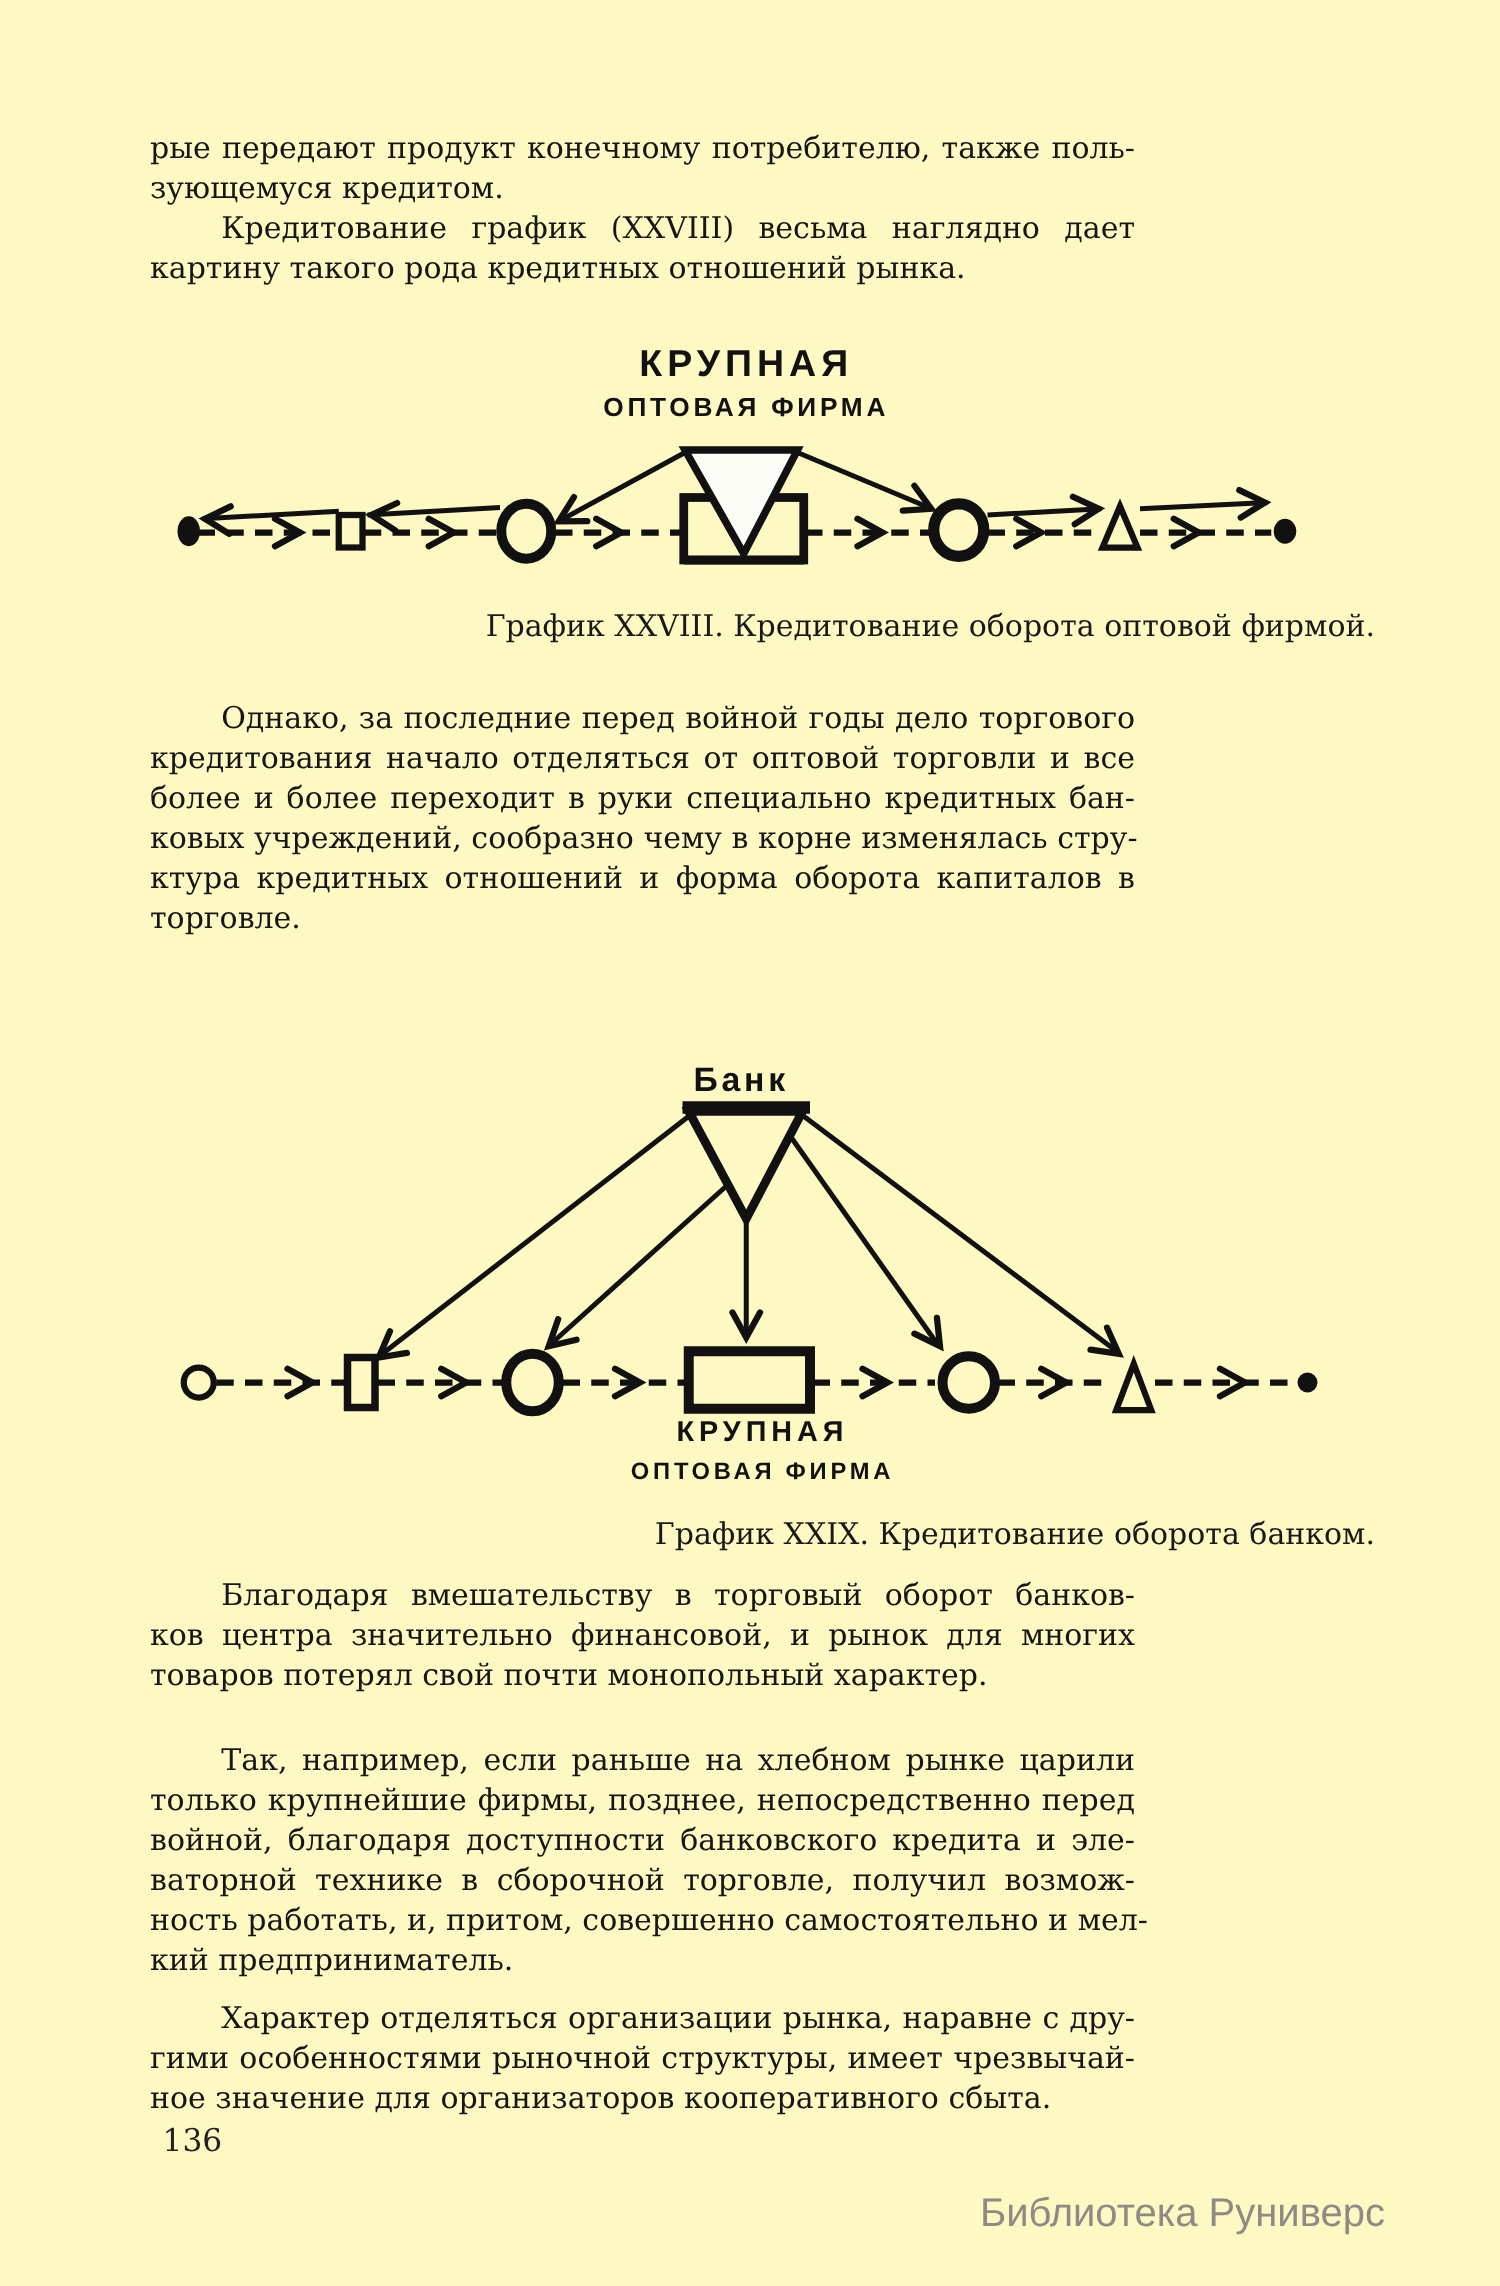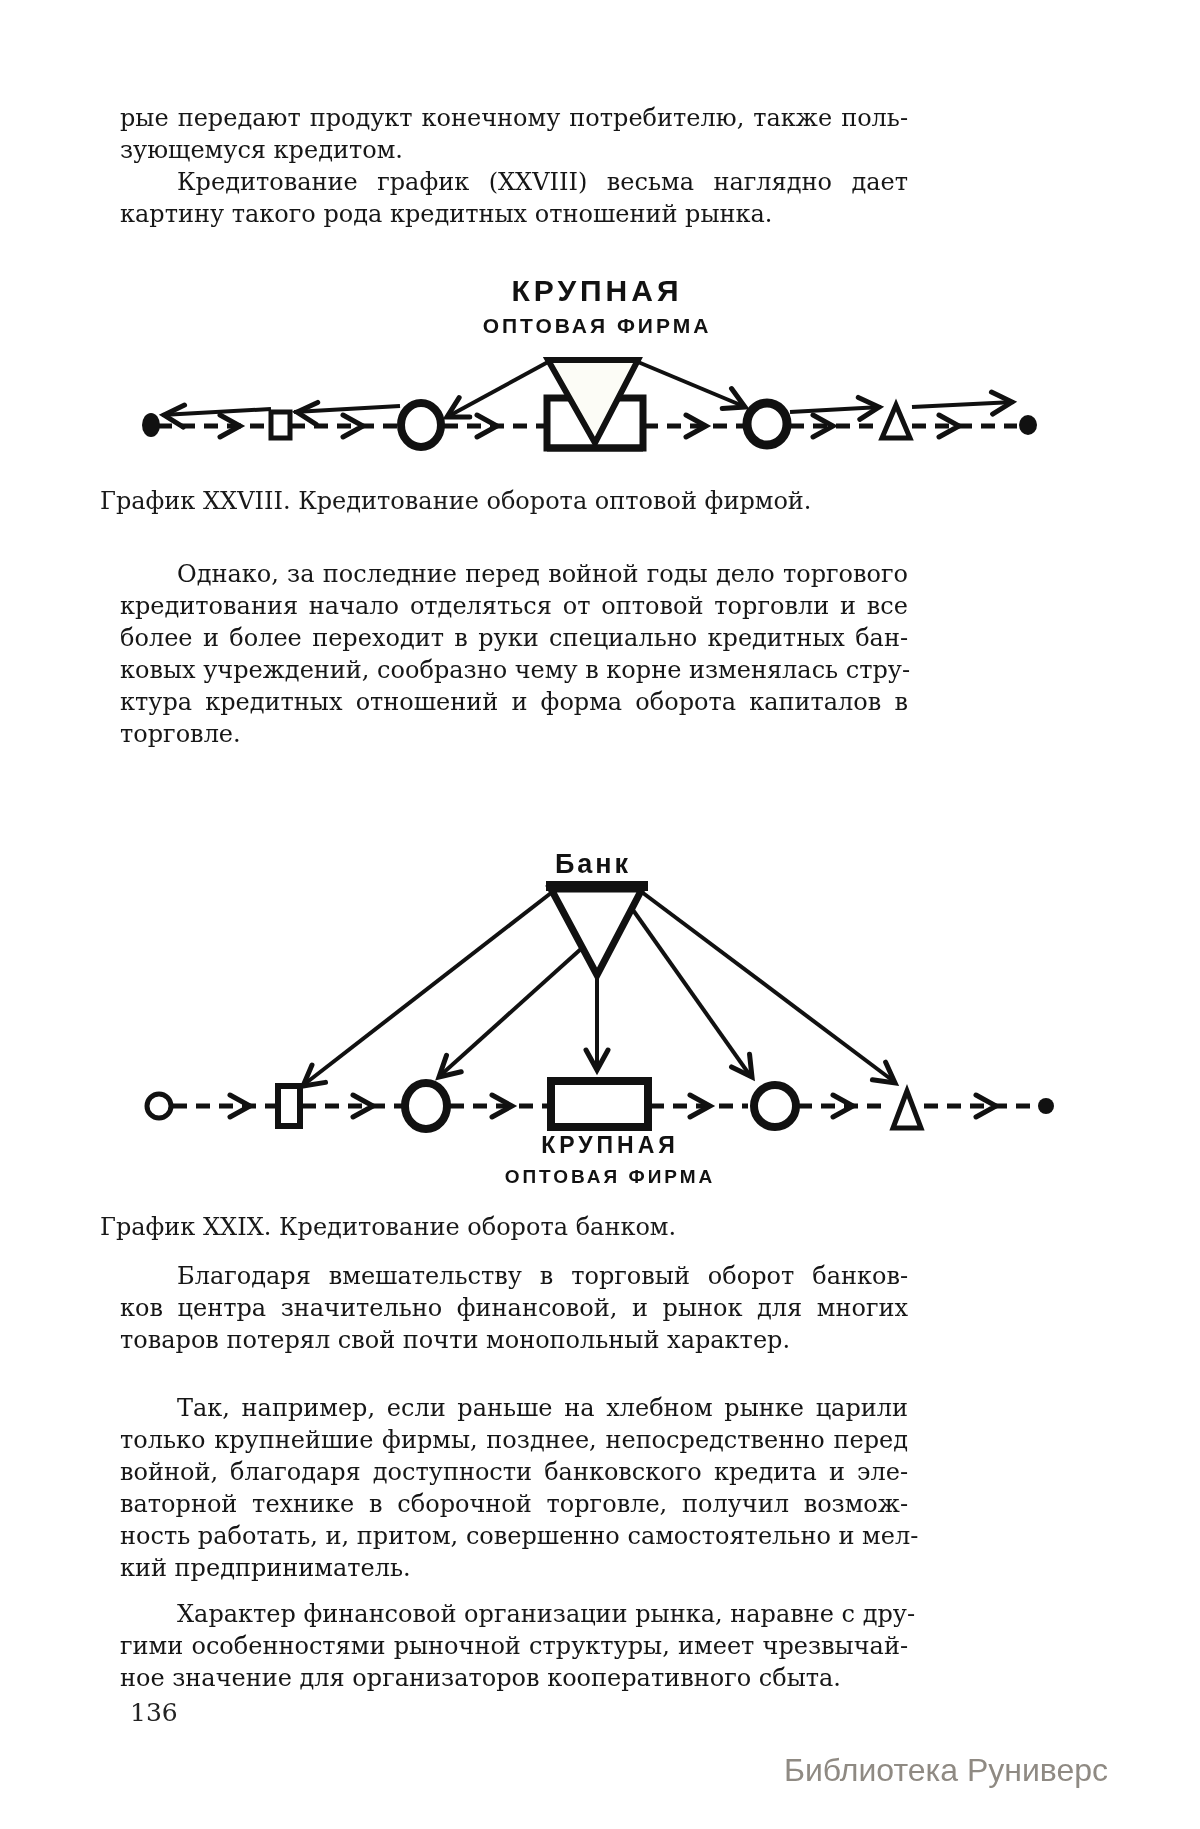--- a/index.html
+++ b/index.html
@@ -1,32 +1,32 @@
 <!DOCTYPE html>
 <html><head>
 <meta charset="utf-8">
 <style>
   html,body { margin:0; padding:0; background:#e8e8e4; }
   .page {
     position:relative; width:1200px; height:1829px;
-    background:#ffffff; overflow:hidden;
+    background:#fef9c3; overflow:hidden;
     font-family:"DejaVu Serif", serif; color:#141414;
   }
   .para {
     position:absolute; left:120px; width:788px;
     font-size:24px; line-height:32px; color:#161616;
   }
   .pline { text-align:justify; text-align-last:justify; white-space:nowrap; }
   .pline:last-child { text-align-last:left; }
   .para.indent .pline:first-child { text-indent:57px; }
   .diagram { position:absolute; left:100px; width:1000px; }
   .diagram svg { display:block; }
   .caption {
     position:absolute; left:0; width:100%;
-    text-align:left; font-size:24px; color:#191919;
+    text-align:right; font-size:24px; color:#191919;
     font-family:"DejaVu Serif", serif;
   }
   .hand { font-family:"Liberation Sans", sans-serif; font-weight:bold; fill:#121212; }
   .page-number {
     position:absolute; left:130px; top:1698px;
     font-size:25px; color:#232323;text-align:right;
   }
   .watermark {
     position:absolute; right:92px; top:1752px;
     font-family:"Liberation Sans", sans-serif;
@@ -177,20 +177,20 @@
     </div>
   <div class="para indent" style="top:1392px">
       <div class="pline">Так, например, если раньше на хлебном рынке царили</div>
       <div class="pline">только крупнейшие фирмы, позднее, непосредственно перед</div>
       <div class="pline">войной, благодаря доступности банковского кредита и эле-</div>
       <div class="pline">ваторной технике в сборочной торговле, получил возмож-</div>
       <div class="pline">ность работать, и, притом, совершенно самостоятельно и мел-</div>
       <div class="pline">кий предприниматель.</div>
     </div>
   <div class="para indent" style="top:1598px">
-      <div class="pline">Характер финансовой организации рынка, наравне с дру-</div>
+      <div class="pline">Характер отделяться организации рынка, наравне с дру-</div>
       <div class="pline">гими особенностями рыночной структуры, имеет чрезвычай-</div>
       <div class="pline">ное значение для организаторов кооперативного сбыта.</div>
     </div>
 
   <div class="page-number">136</div>
   <div class="watermark">Библиотека Руниверс</div>
 </div>
 
 </body></html>

